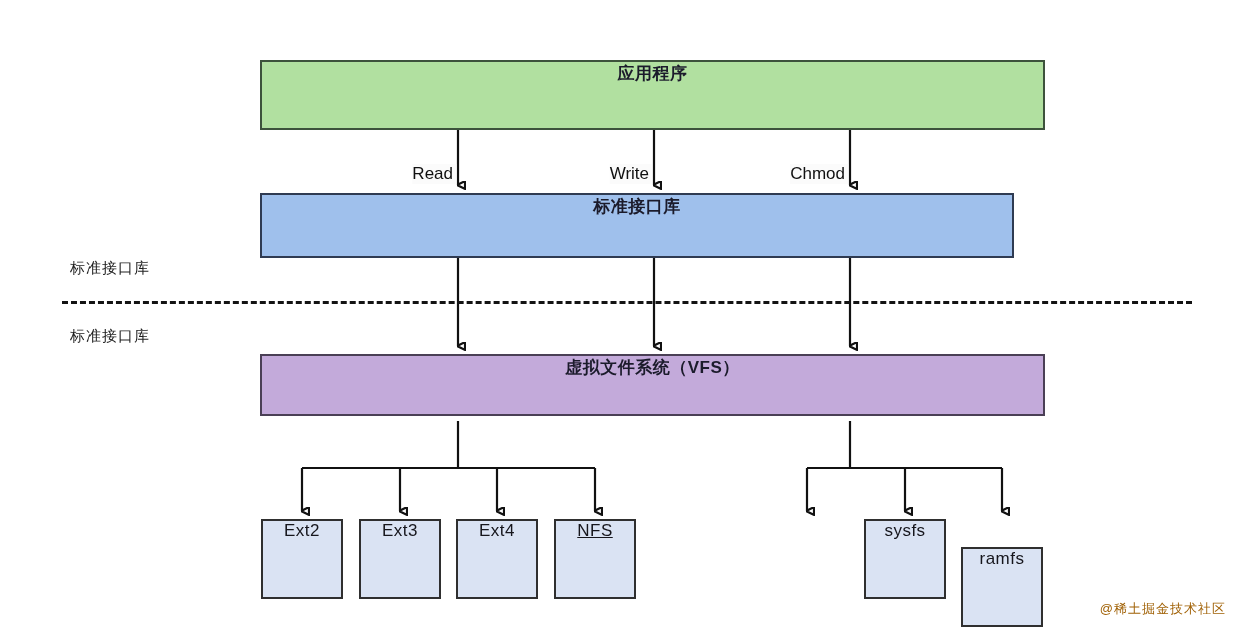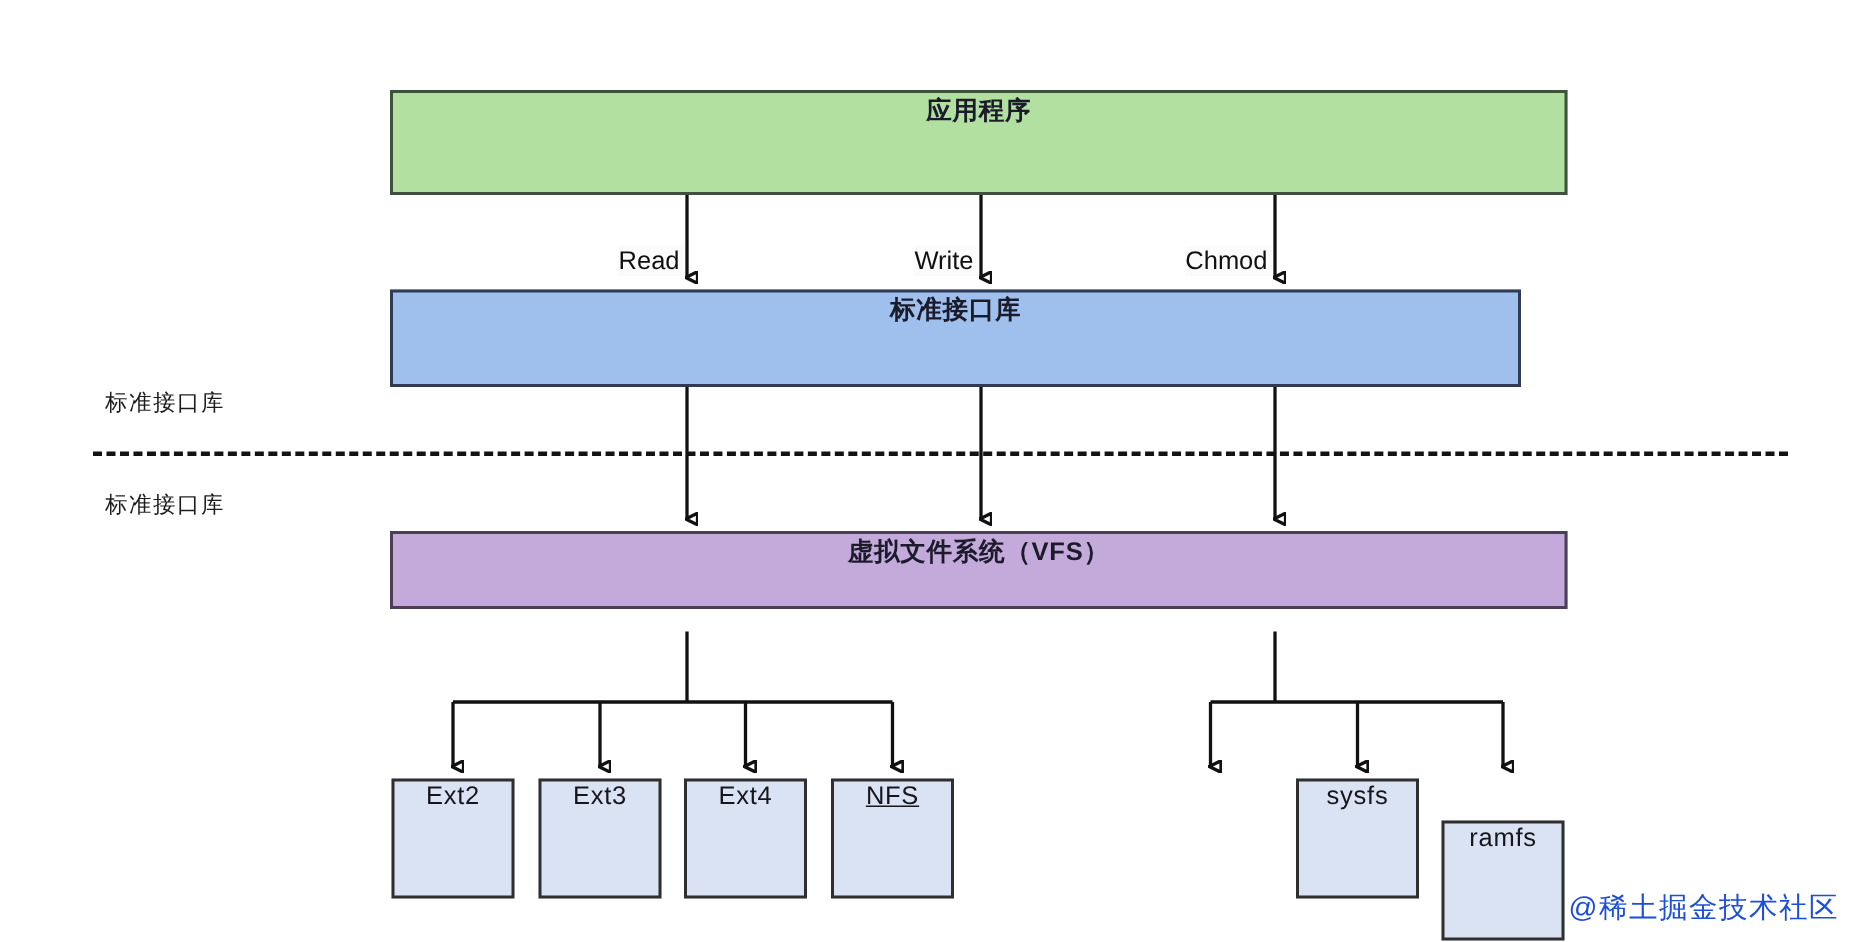--- a/index.html
+++ b/index.html
@@ -31,21 +31,21 @@
     left:260px;top:60px;width:785px;height:70px;
     background:#b1e0a0;
     border-color:#3d523c;
   }
   #lib-box{
     left:260px;top:193px;width:754px;height:65px;
     background:#9fc0ec;
     border-color:#2f3b52;
   }
   #vfs-box{
-    left:260px;top:354px;width:785px;height:52px;
+    left:260px;top:354px;width:785px;height:62px;
     background:#c3aada;
     border-color:#4a3f55;
   }
   .fs-box{
     top:519px;width:82px;height:80px;
     background:#dae3f3;
     border:2px solid #2f2f2f;
     font-size:17px;
     font-weight:400;
     color:#16161c;
@@ -81,22 +81,22 @@
     padding-right:3px;
   }
   #label-read{left:456px;}
   #label-write{left:652px;text-align:center;}
   #label-chmod{left:848px;}
 
   
   #watermark{
     position:absolute;
     right:18px;bottom:10px;
-    font-size:19px;
-    color:#1d4ed8;
+    font-size:13px;
+    color:#a16207;
     letter-spacing:1px;
     white-space:nowrap;
   }
 
   svg#wires{position:absolute;left:0;top:0;width:1244px;height:628px;pointer-events:none;}
   svg#wires line, svg#wires path{stroke:#111111;stroke-width:2.2;fill:none;}
 </style>
 </head>
 <body>
 

